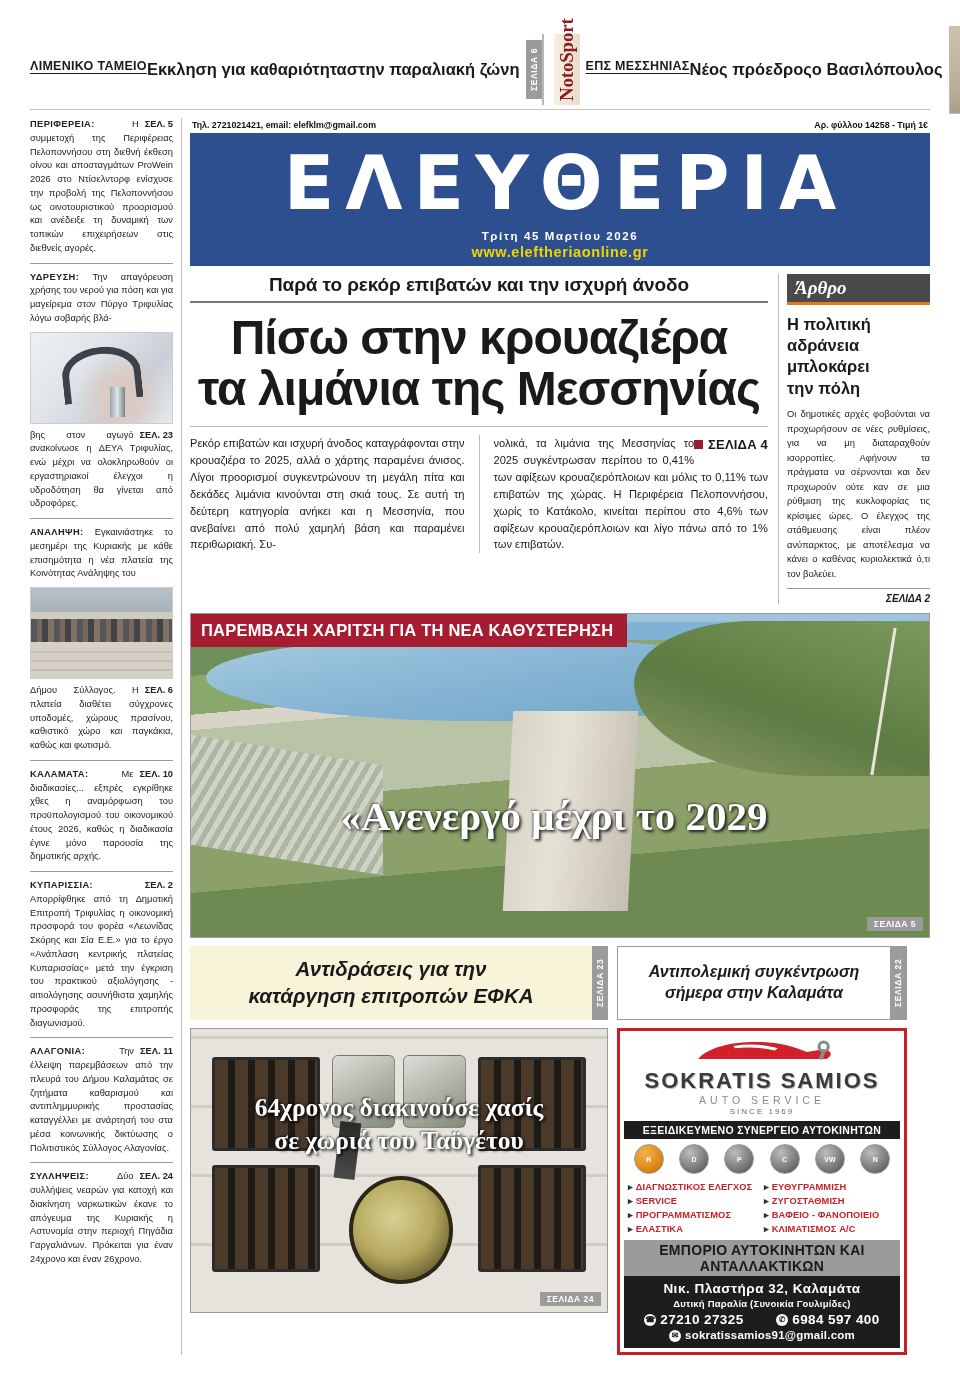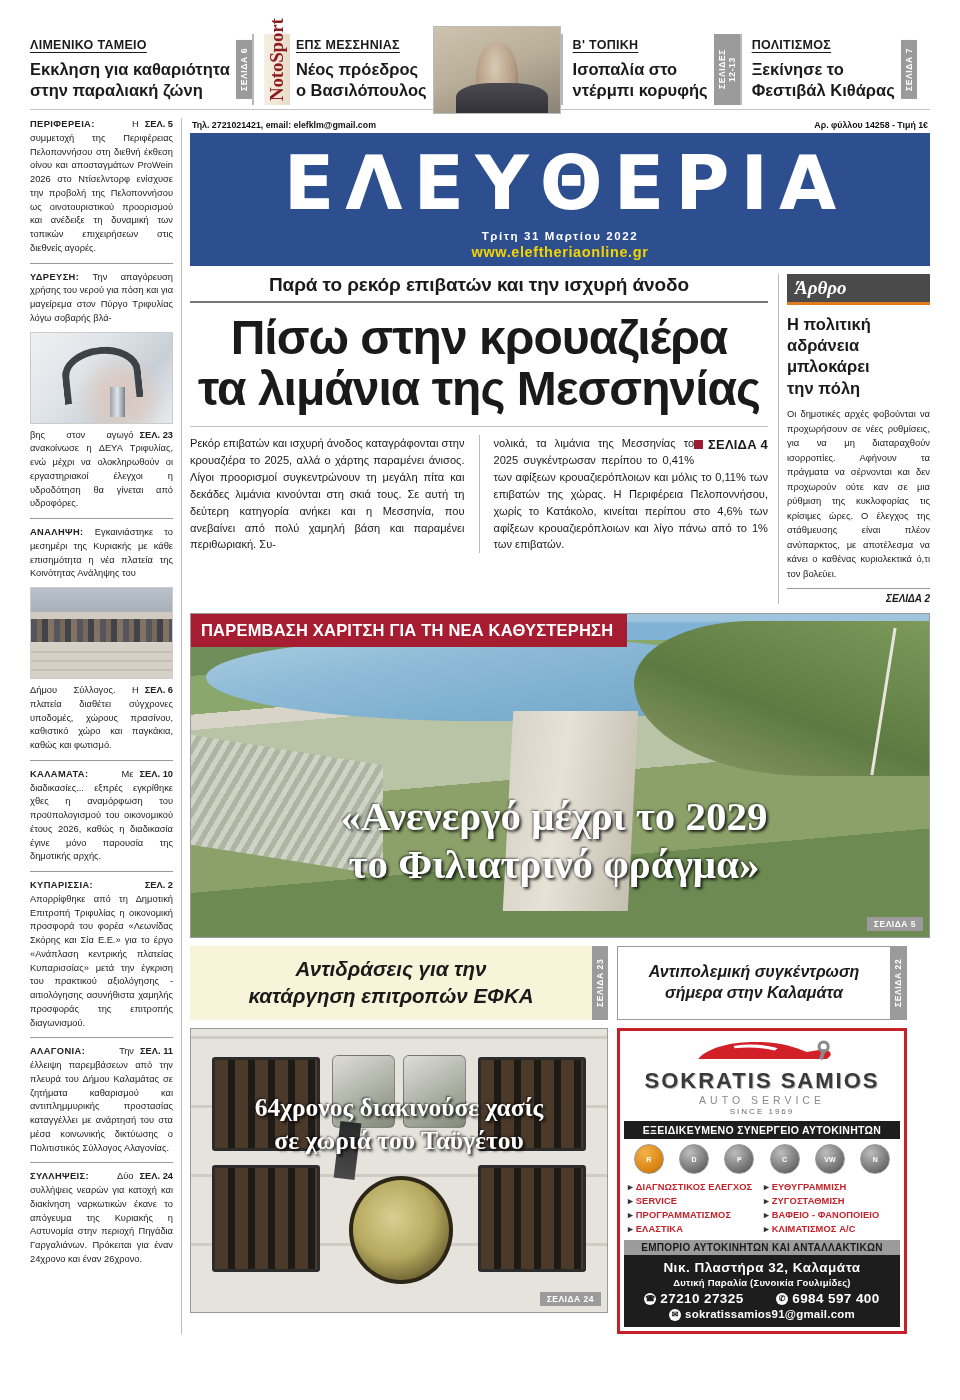--- a/index.html
+++ b/index.html
@@ -18,21 +18,21 @@
   .teaser-strip {
     display: flex; align-items: stretch;
     height: 105px; padding-top: 34px;
   }
   .teaser {
     display: flex; align-items: center; gap: 6px;
     padding-left: 10px;
     position: relative;
   }
   .teaser + .teaser { border-left: 2px solid #b8b8b8; }
-  .teaser-text { display: flex; flex-direction: column; justify-content: center; }
+  .teaser-text { display: flex; flex-direction: row; justify-content: center; }
   .teaser-kicker {
     font-size: 12.5px; font-weight: 700; letter-spacing: .3px;
     text-decoration: underline; text-underline-offset: 3px;
     margin-bottom: 7px; white-space: nowrap;
   }
   .teaser-title {
     font-size: 16.5px; font-weight: 600; line-height: 1.28;
     white-space: nowrap;
   }
   .page-tab {
@@ -320,21 +320,21 @@
   .mark.renault { background: radial-gradient(circle at 35% 28%,#f3b24a,#d9820f 70%,#8c4d00); }
   .ad-services { display: flex; gap: 4px; padding: 2px 4px 3px; }
   .ad-serv-col { flex: 1; }
   .ad-serv {
     color: #c62128; font-size: 9.3px; font-weight: 700;
     letter-spacing: .1px; line-height: 1.5; white-space: nowrap;
   }
   .ad-serv::before { content: "\25B8"; margin-right: 3px; color: #333; }
   .ad-bar-gray {
     background: #9b9b9b; color: #1a1a1a; text-align: center;
-    font-size: 10px; font-weight: 700; letter-spacing: .3px; padding: 2px 0;
+    font-size: 14px; font-weight: 700; letter-spacing: .3px; padding: 2px 0;
   }
   .ad-contact {
     background: #1d1d1d; color: #fff; text-align: center;
     padding: 5px 4px 6px;
   }
   .ad-addr { font-size: 13.5px; font-weight: 700; letter-spacing: .5px; }
   .ad-addr2 { font-size: 9.5px; font-weight: 700; margin-top: 2px; letter-spacing: .2px; }
   .ad-phones {
     display: flex; justify-content: space-around; align-items: center;
     font-size: 13.5px; font-weight: 700; margin-top: 3px; letter-spacing: .4px;
@@ -441,21 +441,21 @@
     </div>
 
     <div class="col-main">
 
       <div class="masthead-meta">
         <span>Τηλ. 2721021421, email: elefklm@gmail.com</span>
         <span>Αρ. φύλλου 14258 - Τιμή 1€</span>
       </div>
       <div class="masthead">
         <div class="masthead-logo">ΕΛΕΥΘΕΡΙΑ</div>
-        <div class="masthead-date">Τρίτη 31 Μαρτίου 2022</div>
+        <div class="masthead-date">Τρίτη 45 Μαρτίου 2026</div>
         <div class="masthead-url">www.eleftheriaonline.gr</div>
       </div>
 
       <div class="lead-row">
 
         <div class="lead-main">
           <div class="lead-kicker">Παρά το ρεκόρ επιβατών και την ισχυρή άνοδο</div>
           <div class="lead-head">
             <div>Πίσω στην κρουαζιέρα</div>
             <div>τα λιμάνια της Μεσσηνίας</div>
@@ -485,21 +485,20 @@
 
       <div class="dam">
         <div class="dam-water"></div>
         <div class="dam-hillR"></div>
         <div class="dam-terrace"></div>
         <div class="dam-wall"></div>
         <div class="dam-road"></div>
         <div class="dam-label">ΠΑΡΕΜΒΑΣΗ ΧΑΡΙΤΣΗ ΓΙΑ ΤΗ ΝΕΑ ΚΑΘΥΣΤΕΡΗΣΗ</div>
         <div class="dam-head">
           <div>«Ανενεργό μέχρι το 2029</div>
-          <div>το Φιλιατρινό φράγμα»</div>
         </div>
         <div class="tab-br">ΣΕΛΙΔΑ 5</div>
       </div>
 
       <div class="two-boxes">
 
         <div class="tbox tbox-yellow">
           <div class="tbox-text">
             <div>
               <div>Αντιδράσεις για την</div>

